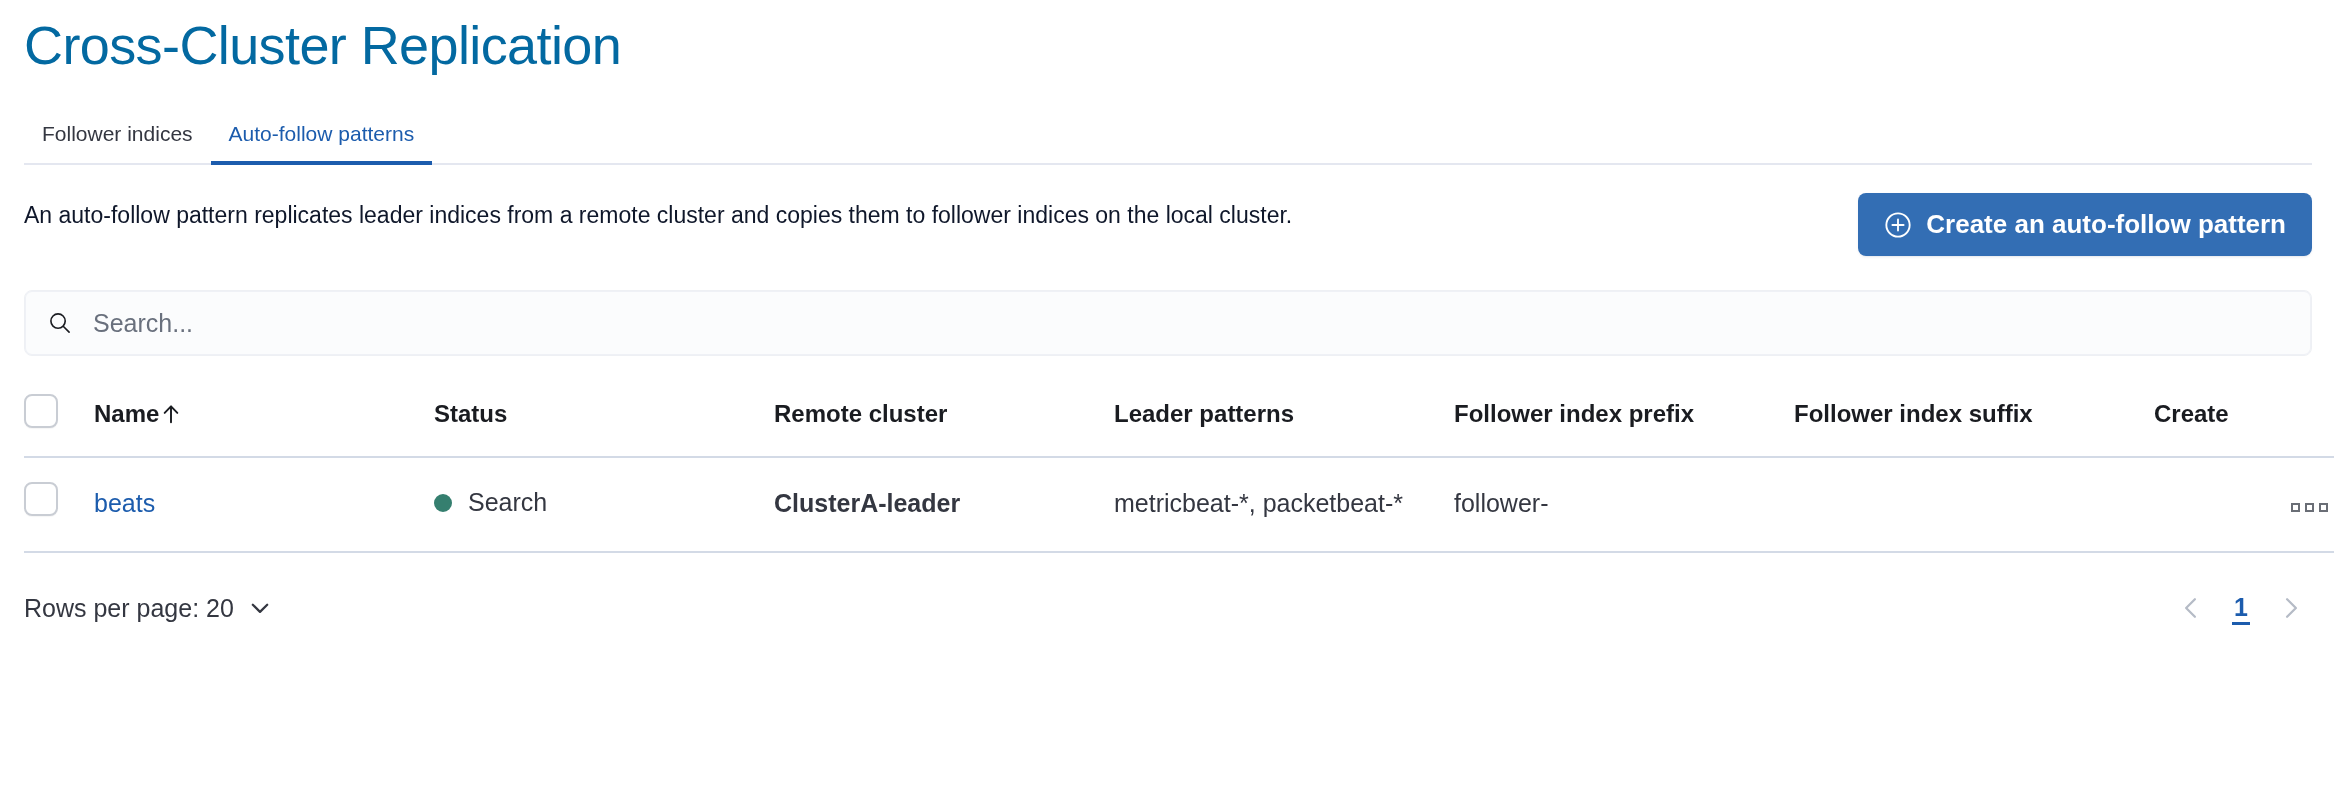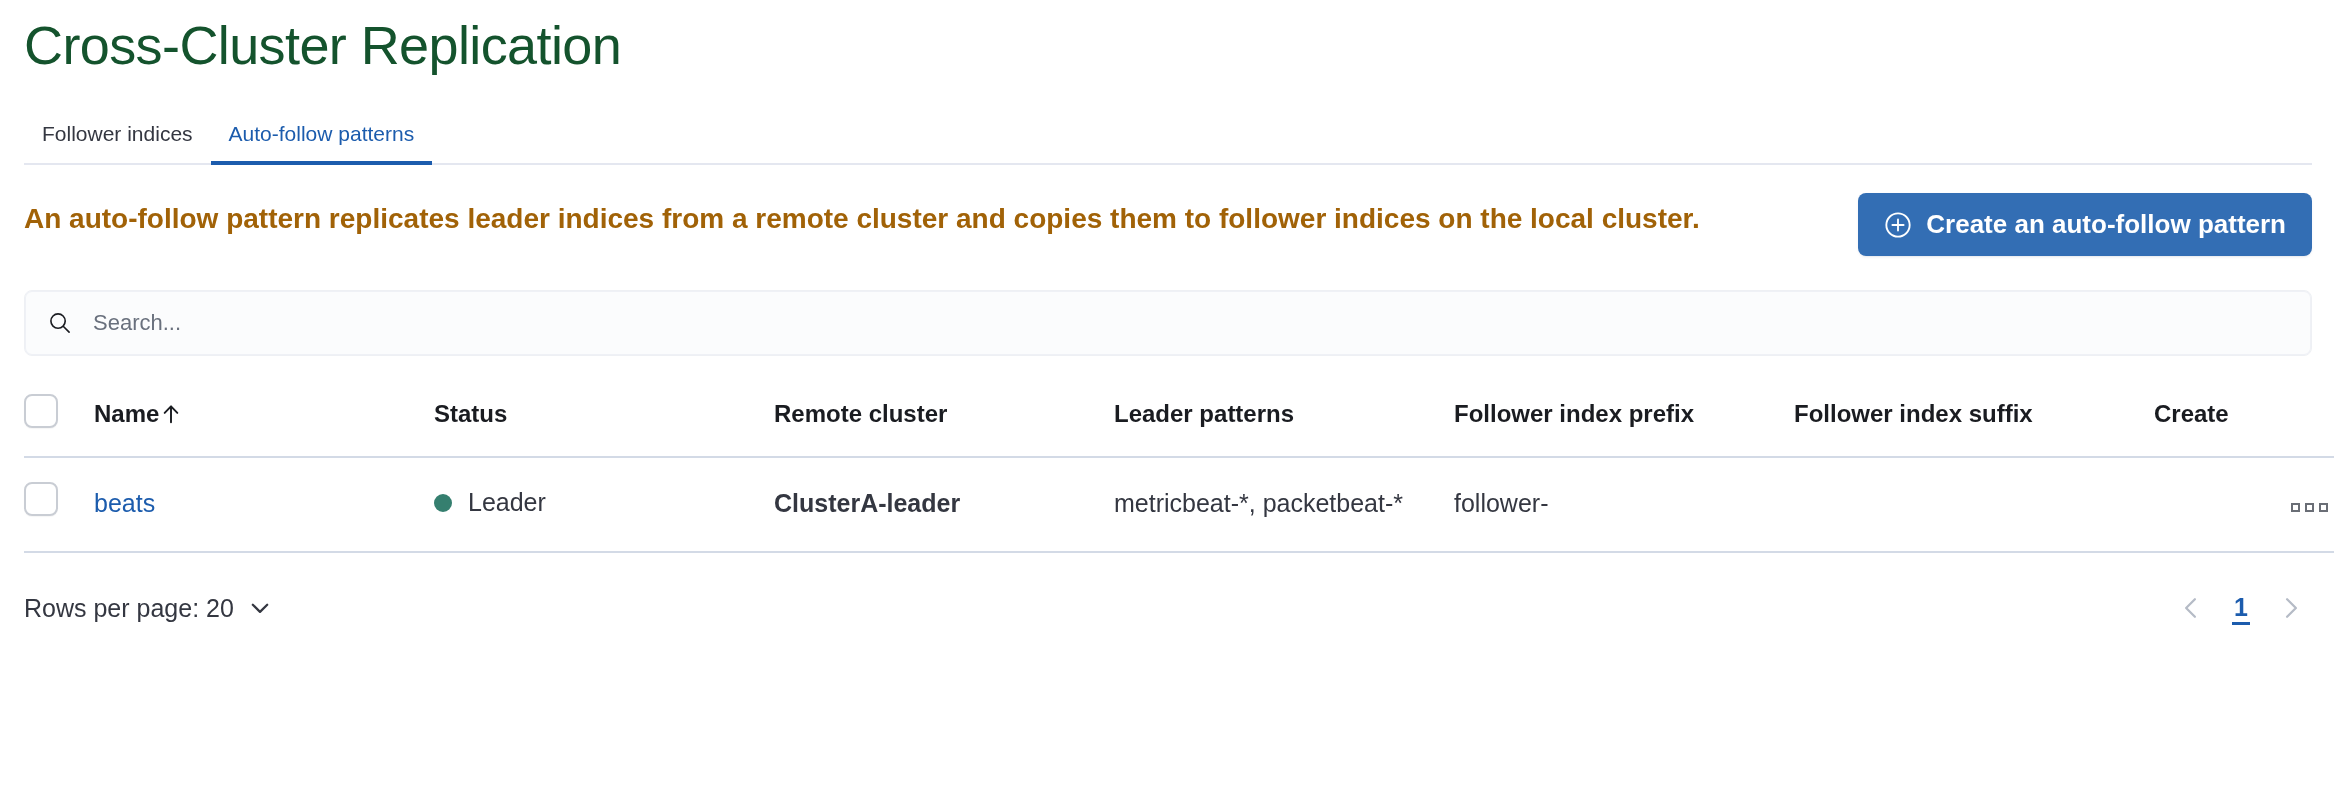--- a/index.html
+++ b/index.html
@@ -19,21 +19,21 @@
     height: 800px;
     padding: 0 24px;
     overflow: hidden;
   }
 
   
   .page-title {
     font-size: 54px;
     line-height: 1.1;
     font-weight: 300;
-    color: #14532d;
+    color: #0369a1;
     letter-spacing: -0.6px;
     padding-top: 16px;
   }
 
   
   .tabs {
     display: flex;
     align-items: flex-end;
     margin-top: 34px;
     border-bottom: 2px solid #e4e7f0;
@@ -58,25 +58,25 @@
 
   
   .intro {
     display: flex;
     align-items: flex-start;
     justify-content: space-between;
     margin-top: 34px;
     gap: 40px;
   }
   .intro-text {
-    font-size: 28px;
+    font-size: 23px;
     line-height: 1.46;
-    color: #a16207;
+    color: #0f172a;
     max-width: 1700px;
-    font-weight: 700;
+    font-weight: 400;
   }
   .create-btn {
     flex: 0 0 auto;
     display: inline-flex;
     align-items: center;
     gap: 14px;
     background: #336eb4;
     color: #ffffff;
     border: none;
     border-radius: 8px;
@@ -105,21 +105,21 @@
     display: flex;
     align-items: center;
     padding: 0 22px;
     box-shadow: inset 0 0 0 1px rgba(15,39,118,0.05);
   }
   .search-icon { width: 26px; height: 26px; flex: 0 0 auto; }
   .search-input {
     border: none;
     outline: none;
     background: transparent;
-    font-size: 22px;
+    font-size: 25px;
     font-family: "Liberation Sans", sans-serif;
     color: #343741;
     margin-left: 20px;
     width: 100%;
     height: 100%;
   }
   .search-input::placeholder { color: #69707d; opacity: 1; }
 
   
   table.ccr-table {
@@ -296,21 +296,21 @@
       <tr>
         <td class="col-check">
           <span class="checkbox"></span>
         </td>
         <td class="col-name">
           <a class="name-link">beats</a>
         </td>
         <td class="col-status">
           <span class="status-cell">
             <span class="status-dot"></span>
-            <span>Leader</span>
+            <span>Search</span>
           </span>
         </td>
         <td class="col-remote">ClusterA-leader</td>
         <td class="col-leader">metricbeat-*, packetbeat-*</td>
         <td class="col-prefix">follower-</td>
         <td class="col-suffix"></td>
         <td class="col-actions">
           <span class="actions-btn">
             <i></i>
               <i></i>

